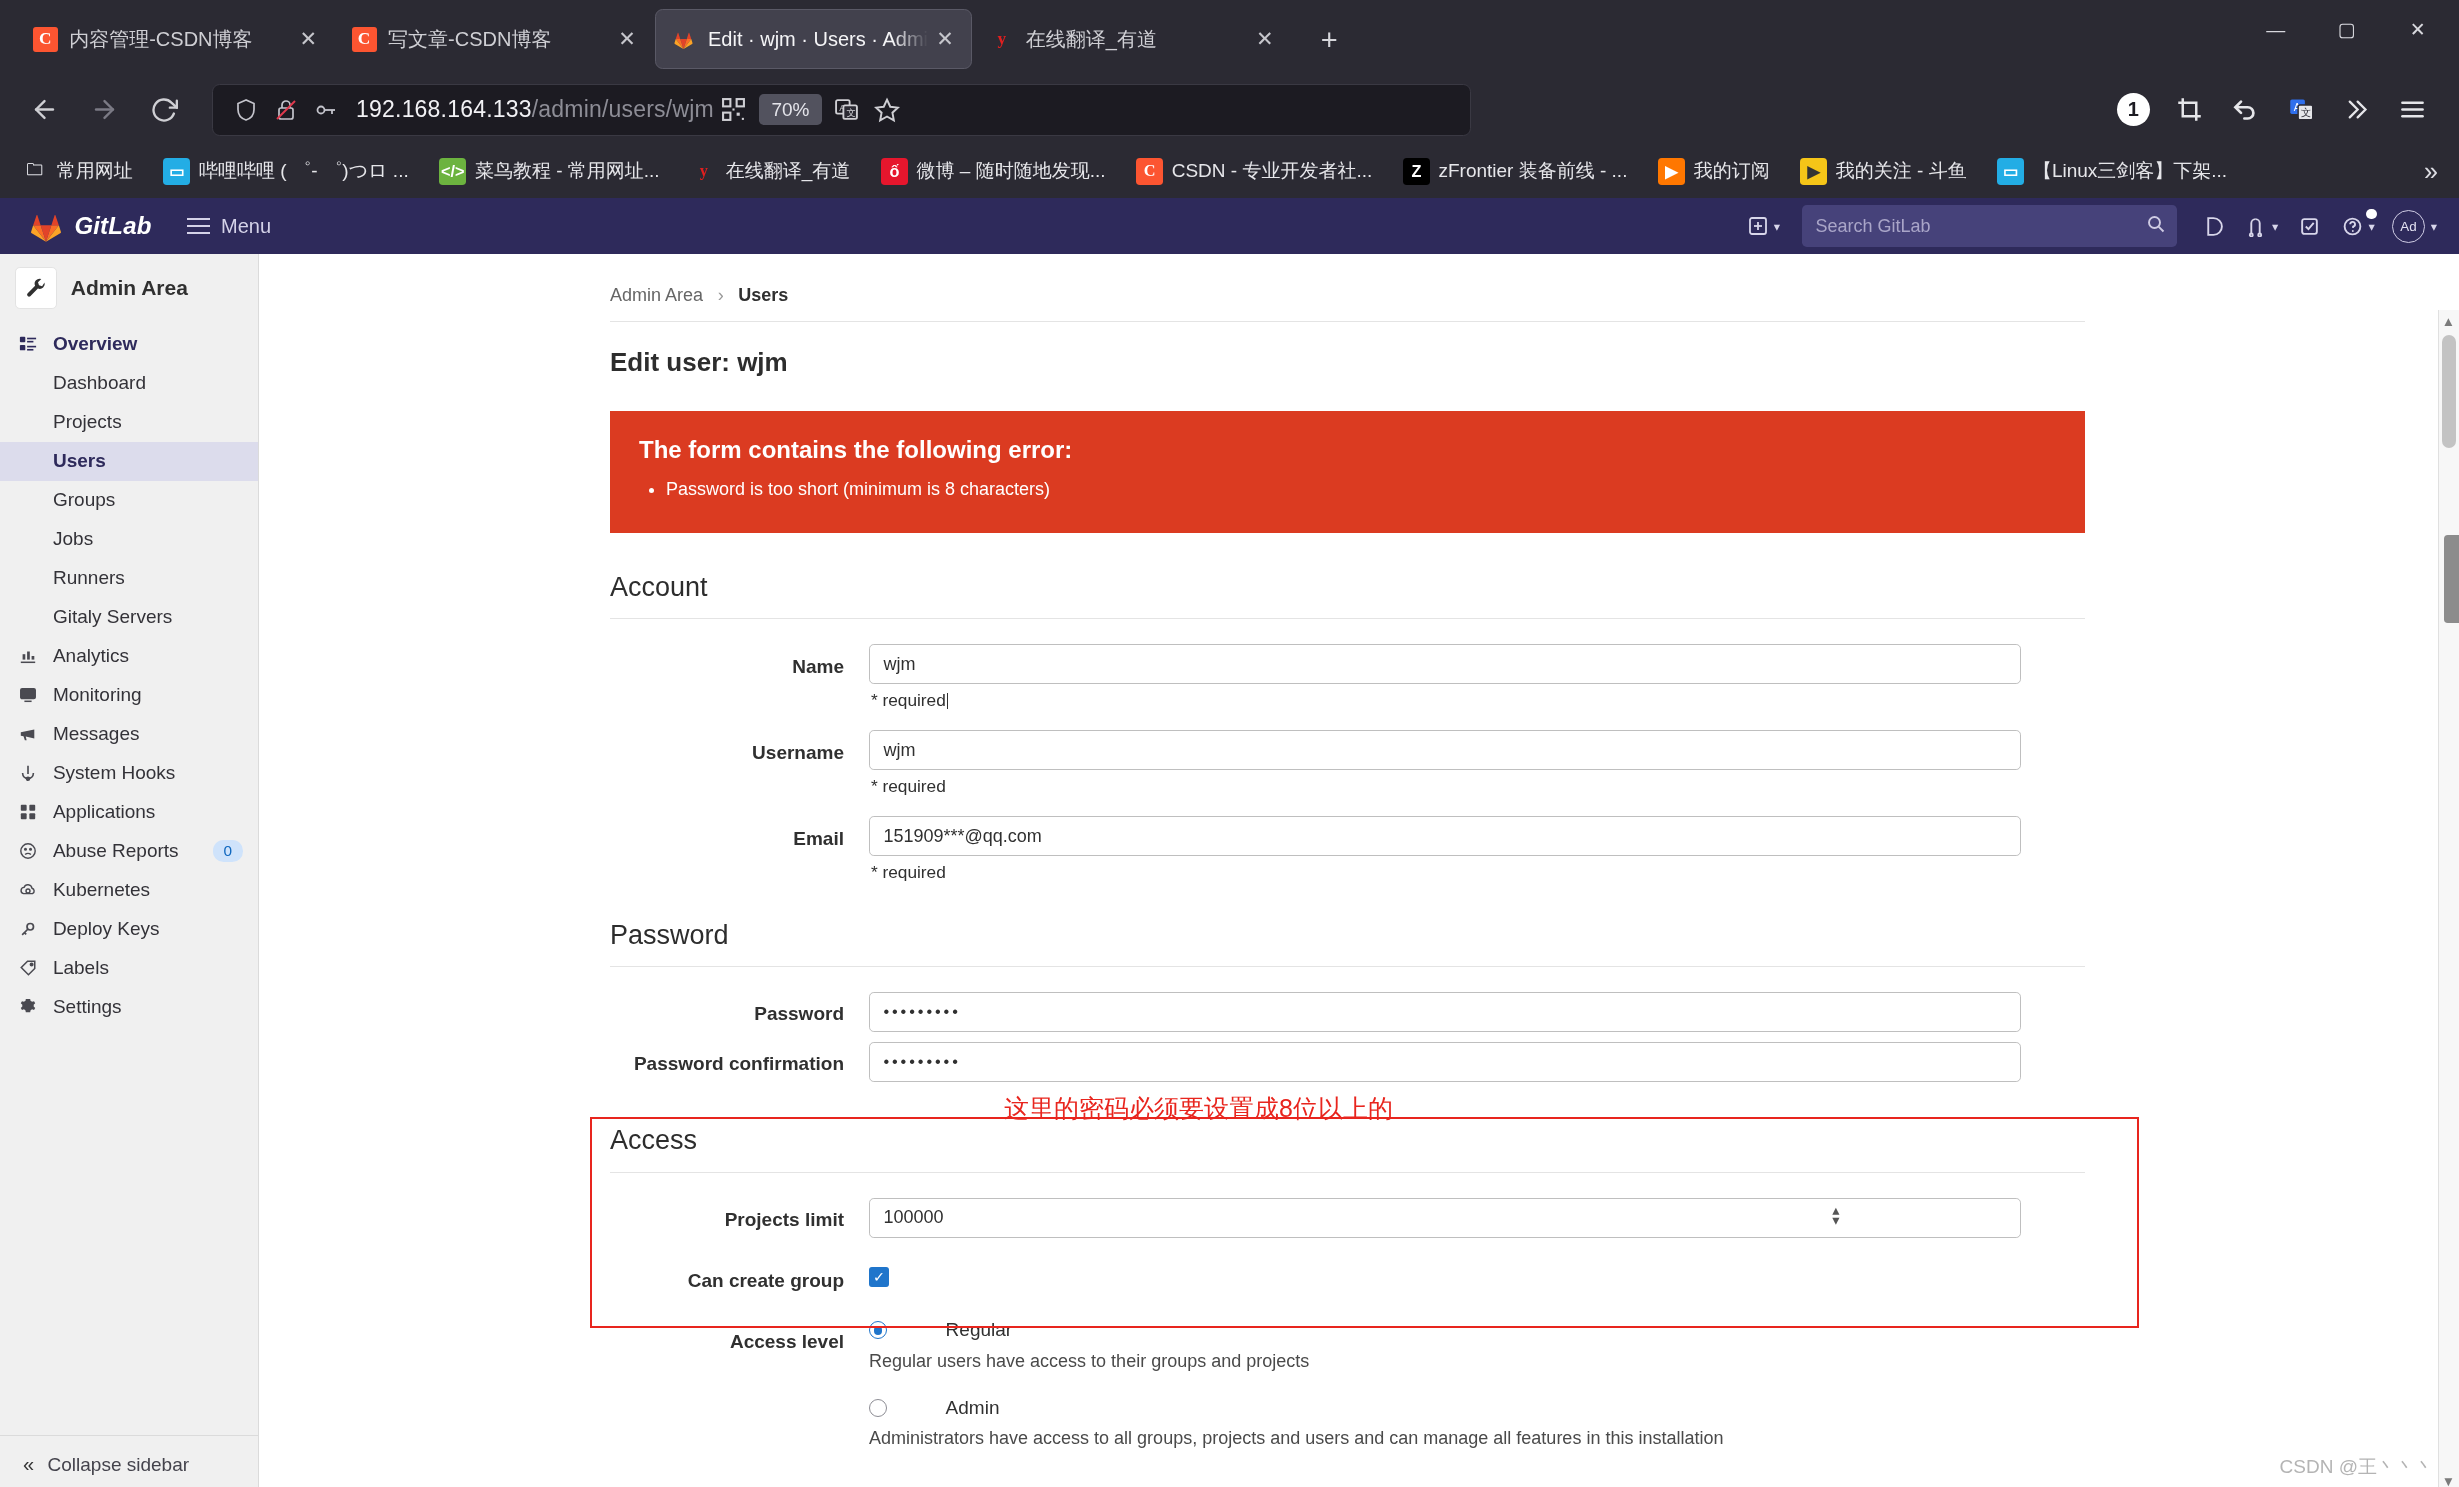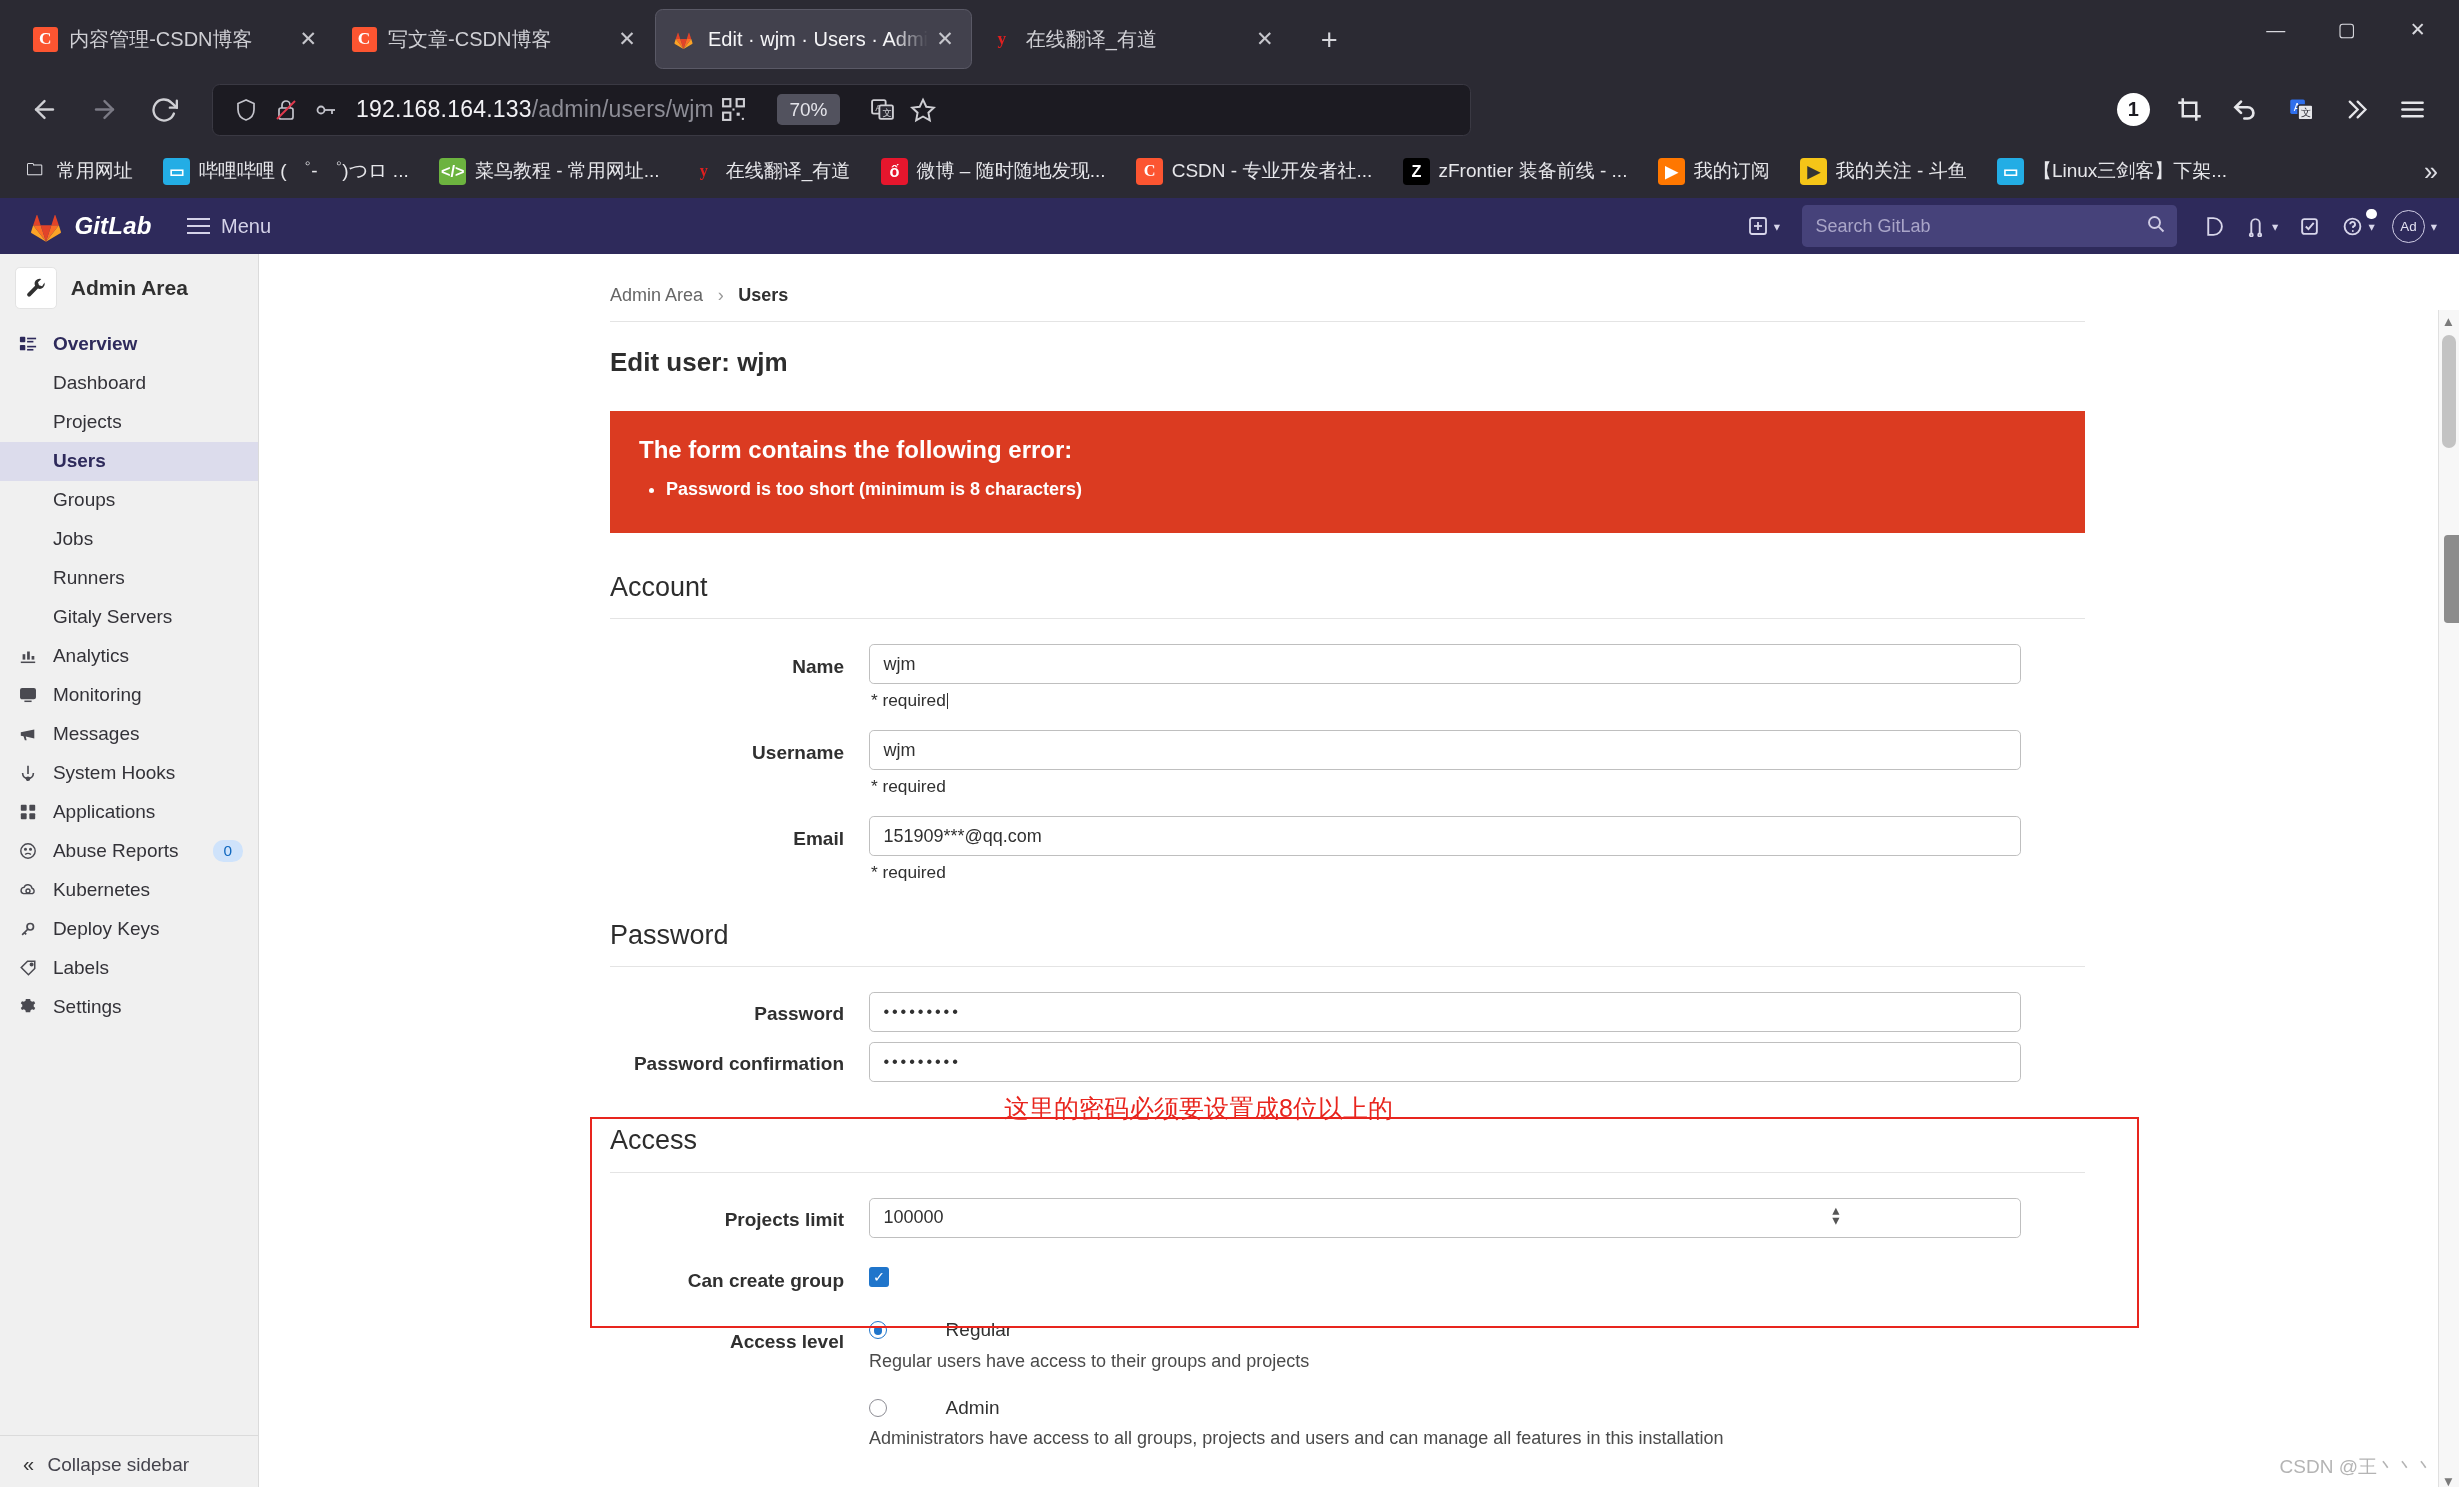--- a/index.html
+++ b/index.html
@@ -40,21 +40,21 @@
   .navbtn.dim { color:#7b7a85; }
   .urlbar {
     flex:1 1 auto; height:52px; background:#1c1b22; border:1px solid #3a3943;
     border-radius:7.7px; display:flex; align-items:center; padding:0 13.4px;
     margin:0 11.5px 0 15.4px; max-width:1259px;
   }
   .urlbar .ubicon { width:40px; height:40px; display:flex; align-items:center; justify-content:center; color:#c4c4cc; flex:0 0 40px;}
   .urltext { font-size:23px; color:#8d8d96; margin-left:9.6px; white-space:nowrap; letter-spacing:0.2px; }
   .urltext b { color:#f2f2f5; font-weight:400; }
   .urlright { display:flex; align-items:center; }
-  .zoombadge { background:#52525e; color:#e4e4ea; font-size:19px; border-radius:4.8px; padding:4.8px 12.5px; margin:0 23px; }
+  .zoombadge { background:#52525e; color:#e4e4ea; font-size:19px; border-radius:4.8px; padding:4.8px 12.5px; margin:0 5px; }
   .toolicons { display:flex; align-items:center; margin-left:auto; }
   .toolicons .navbtn { margin-right:1.9px; }
   .badge-one {
     width:33px;height:33px;border-radius:50%;background:#fff;color:#1c1b22;
     display:flex;align-items:center;justify-content:center;font-size:20px;font-weight:bold;
   }
 
   
   .bookmarks { height:54px; display:flex; align-items:center; padding:0 15.4px; font-size:19px; color:#e6e6ea; }
   .bm { display:flex; align-items:center; margin-right:19px; white-space:nowrap; padding:3.8px 5.8px; border-radius:4.8px; }
@@ -111,21 +111,21 @@
   .breadcrumb a { color:#666; text-decoration:none; }
   .breadcrumb .sep { margin:0 9.6px; color:#999; }
   .breadcrumb .cur { color:#303030; font-weight:600; }
   .hr { border-bottom:1px solid #e4e4e4; }
   .page-title { font-size:26px; font-weight:bold; color:#2d2d2d; padding:25px 0 33px 0; }
 
   .alert-danger {
     background:#db3b21; color:#fff; padding:25px 29px 29px 29px; margin-bottom:33px;
   }
   .alert-danger h4 { margin:0 0 11.5px 0; font-size:24px; font-weight:bold; }
-  .alert-danger ul { margin:0; padding-left:27px;font-weight:bold; }
+  .alert-danger ul { margin:0; padding-left:27px; }
   .alert-danger li { font-size:18px; line-height:1.6; }
 
   .section-head {
     font-size:27px; color:#2d2d2d; padding:5.8px 0 15.4px 0; border-bottom:1px solid #e4e4e4;
     margin-bottom:25px; position:relative;
   }
   .form-row { display:flex; align-items:flex-start; margin-bottom:9.6px; }
   .form-label { width:259px; flex:0 0 259px; text-align:right; padding:11.5px 25px 0 0; font-size:19px; font-weight:bold; color:#303030;}
   .form-ctrl { flex:1 1 auto; }
   .inp {

